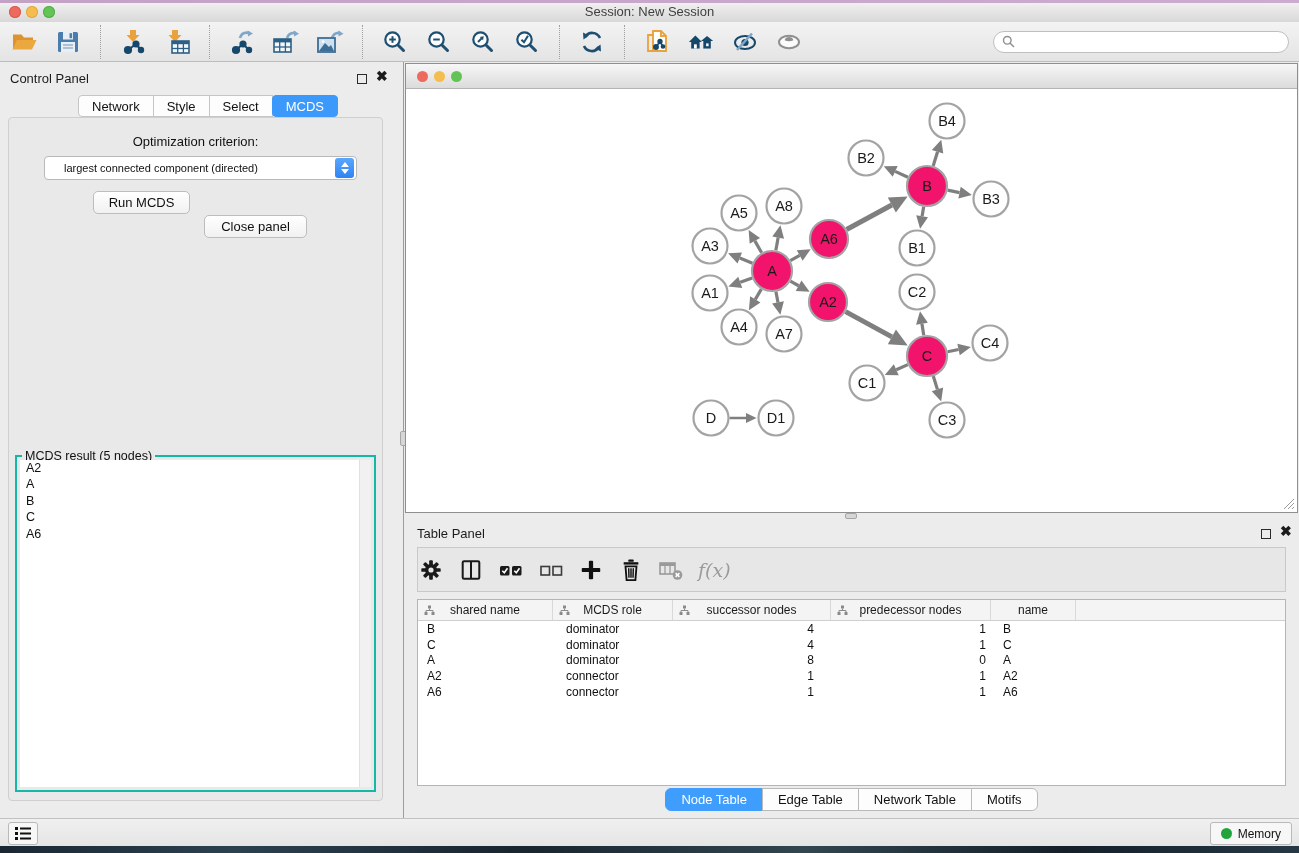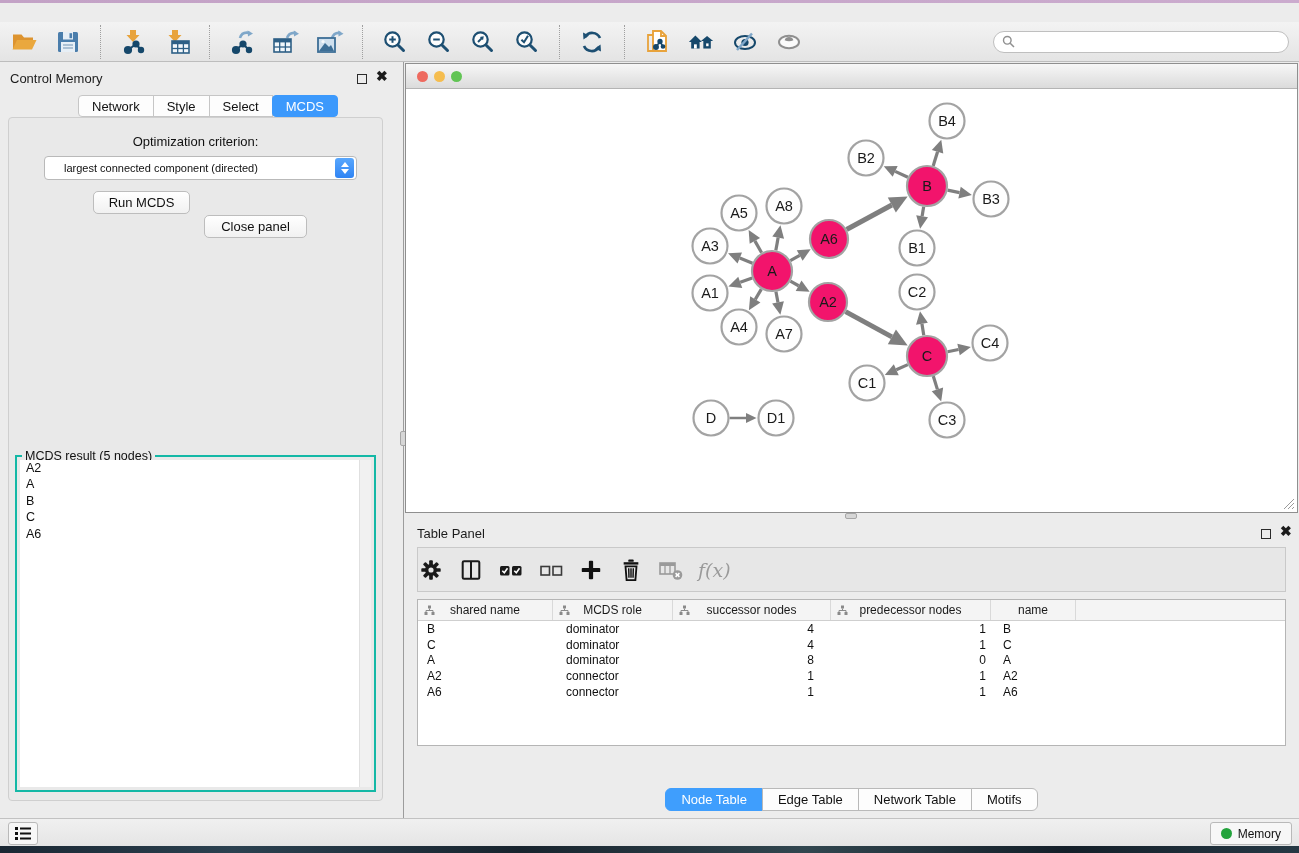--- a/index.html
+++ b/index.html
@@ -80,21 +80,21 @@
     background:#d6d6d6; border:1px solid #a6a6a6; border-radius:2px; }
 
   
   .table-panel { position:absolute; left:404px; top:520px; width:895px; height:298px; background:#ececec; }
   .tp-title { position:absolute; left:13px; top:6px; font-size:13px; color:#1c1c1c; }
   .tp-float { left:857px; top:9px; } .tp-close { left:876px; top:3px; }
   .tp-toolbar { position:absolute; left:13px; top:27px; width:869px; height:45px;
     background:#e7e7e7; border:1px solid #c9c9c9; display:flex; align-items:center; gap:14px; }
   .tp-icon { display:flex; align-items:center; justify-content:center; width:26px; height:26px; }
   .fx { font-family:"DejaVu Serif", serif; font-style:italic; font-size:19px; color:#9a9a9a; }
-  .ntable { position:absolute; left:13px; top:79px; width:869px; height:147px; background:#fff; border:1px solid #b5b5b5; }
+  .ntable { position:absolute; left:13px; top:79px; width:869px; height:187px; background:#fff; border:1px solid #b5b5b5; }
   .thead { display:flex; height:21px; background:#f4f4f4; border-bottom:1px solid #cfcfcf; }
   .th { position:relative; border-right:1px solid #d9d9d9; display:flex; align-items:center; justify-content:center;
     font-size:12px; color:#1a1a1a; }
   .th .tree-ic { position:absolute; left:6px; top:5px; }
   .col-shared{width:135px} .col-role{width:120px} .col-succ{width:158px} .col-pred{width:160px} .col-name{width:85px} .col-fill{flex:1; border-right:none;}
   .trow { display:flex; height:15.8px; font-size:12px; color:#101010; align-items:center; }
   .td { overflow:hidden; white-space:nowrap; }
   .td.col-shared { padding-left:9px; } .td.col-role { padding-left:13px; }
   .td.col-succ { text-align:right; padding-right:17px; } .td.col-pred { text-align:right; padding-right:5px; }
   .td.col-name { padding-left:12px; }
@@ -115,20 +115,26 @@
   .mem-dot { width:11px; height:11px; border-radius:50%; }
   .wallpaper-strip { position:absolute; left:0; top:846px; width:1299px; height:7px;
     background:linear-gradient(90deg,#1a2733,#2b4150 18%,#18242e 40%,#31464f 62%,#141f29 82%,#253844); }
 </style>
 </head>
 <body>
 
 <div id="app">
 
   <div class="top-accent"></div>
+  <div class="titlebar">
+    <span class="light red"></span>
+    <span class="light yellow"></span>
+    <span class="light green"></span>
+    <div class="title">Session: New Session</div>
+  </div>
 
   <div class="toolbar">
     <span class="tb-btn">
       <svg width="27" height="26" viewBox="0 0 27 26">
           <path d="M2 20 V5.5 h8.5 l2.5 3 H22 v3.5" fill="#dd9430"></path>
           <path d="M1.5 20.5 L6 11 H25.5 L21 20.5 Z" fill="#eaa83e"></path>
         </svg>
     </span>
     <span class="tb-btn">
       <svg width="26" height="26" viewBox="0 0 26 26">
@@ -285,21 +291,21 @@
     <div class="searchbox">
       <svg width="13" height="13" viewBox="0 0 13 13">
           <circle cx="5.3" cy="5.3" r="3.8" fill="none" stroke="#8f8f8f" stroke-width="1.4"></circle>
           <line x1="8.2" y1="8.2" x2="12" y2="12" stroke="#8f8f8f" stroke-width="1.5"></line>
         </svg>
       <input value="" style="">
     </div>
   </div>
 
   <div class="control-panel">
-    <div class="cp-title">Control Memory</div>
+    <div class="cp-title">Control Panel</div>
     <span class="win-float cp-float"></span>
     <span class="win-close cp-close">✖</span>
     <div class="cp-tabs">
       <div class="cp-tab">Network</div>
       <div class="cp-tab">Style</div>
       <div class="cp-tab">Select</div>
       <div class="cp-tab selected">MCDS</div>
     </div>
     <div class="cp-content">
       <div class="crit-label">Optimization criterion:</div>

